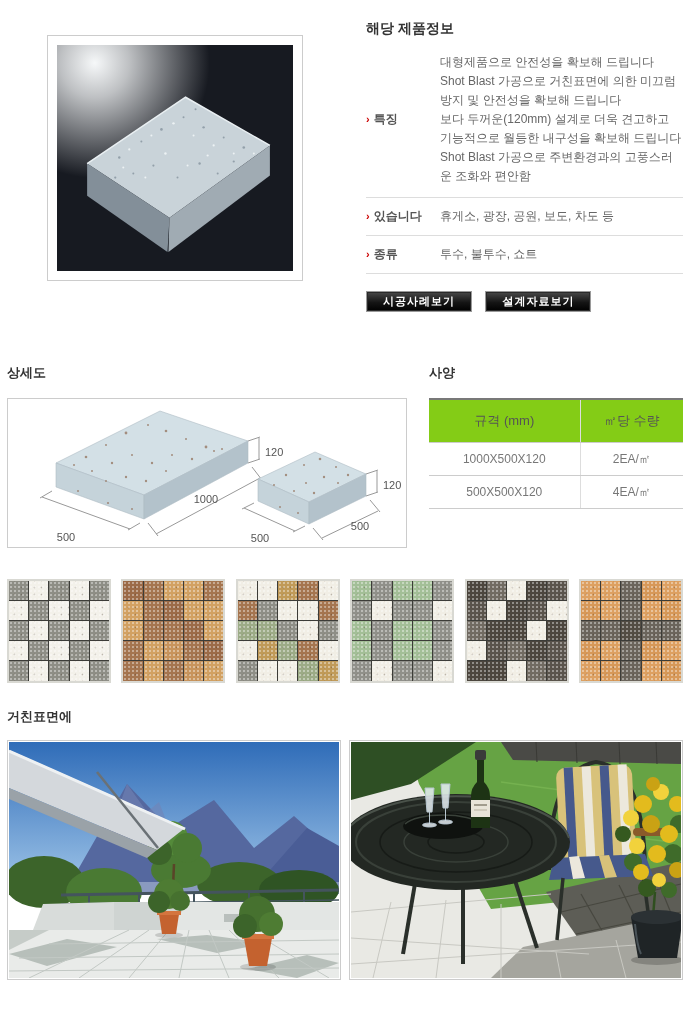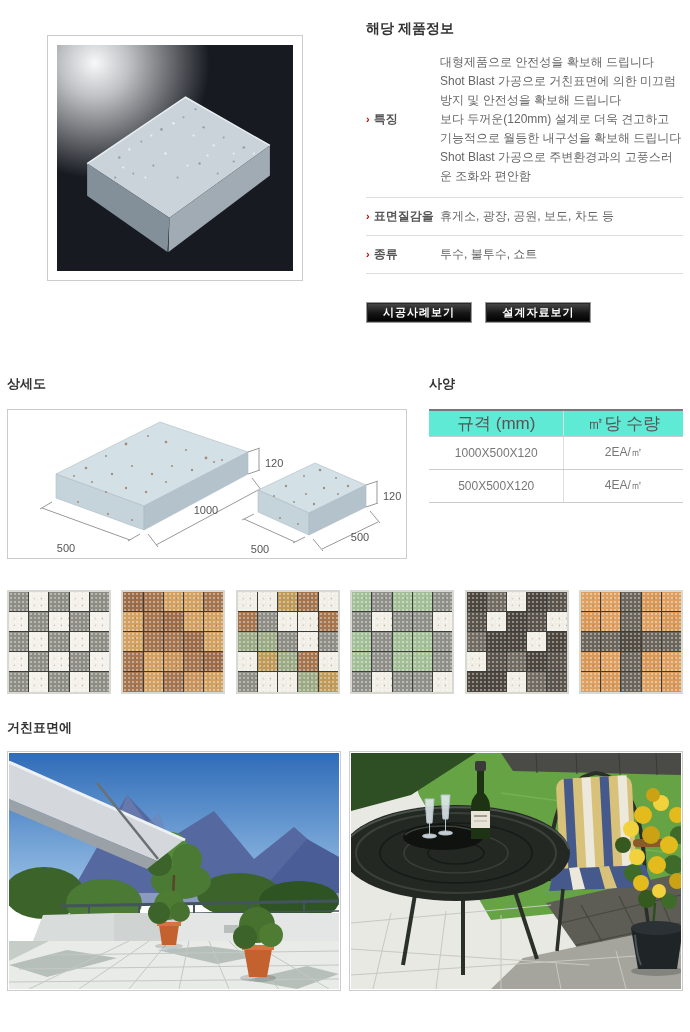--- a/index.html
+++ b/index.html
@@ -26,38 +26,38 @@
   }
   .photo-inner svg { display:block; width:100%; height:100%; }
   .info { flex:1; margin-left:23px; min-width:0; }
   .info h2 { margin:1px 0 15px; font-size:14px; color:#333; }
   .info-row { display:flex; align-items:center; padding:9px 0; border-bottom:1px solid #ddd; }
   .info-row.first { padding-top:0; padding-bottom:11px; }
   .info-label { width:74px; flex:none; font-size:12px; font-weight:bold; color:#555; align-self:center; }
   .arrow { color:#c00; font-size:11px; font-weight:bold; margin-right:4px; }
   .info-content { flex:1; font-size:12px; color:#666; line-height:1.58; }
   .info-content p { margin:0; }
-  .btn-row { margin-top:28px; }
+  .btn-row { margin-top:17px; }
   .dark-btn {
     width:106px; height:21px; margin-right:9px;
     background:linear-gradient(#4a4a4a, #151515 55%, #000);
     border:1px solid #9a9a9a; outline:1px solid #2a2a2a; outline-offset:-2px;
     color:#fff; font-size:11px; font-weight:bold; letter-spacing:1px;
     font-family:inherit; cursor:pointer; padding:0; line-height:18px;
   }
 
   
   .mid { display:flex; margin-top:52px;justify-content:flex-end; }
   h3 { margin:0; font-size:13px; color:#333; }
   .detail-col { width:400px; flex:none; }
   .detail-box { margin-top:16px; width:400px; height:150px; border:1px solid #ccc; background:#fff; }
   .detail-box svg { display:block; width:398px; height:148px; }
   .spec-col { flex:1; margin-left:22px; }
   .spec-table { width:100%; border-collapse:collapse; margin-top:16px; border-top:2px solid #787878; }
-  .spec-table th { background:#5eead4; font-weight:normal; font-size:17px; color:#555; height:23px; border-bottom:1px solid #ccc; }
+  .spec-table th { background:#84cc16; font-weight:normal; font-size:13px; color:#555; height:44px; border-bottom:1px solid #ccc; }
   .spec-table td { text-align:center; font-size:12px; color:#777; height:33px; border-bottom:1px solid #ccc; }
   .spec-table th + th, .spec-table td + td { border-left:1px solid #ddd; }
 
   
   .colors { margin-top:31px; }
   .colors-head { display:flex; align-items:baseline; }
   .note { font-size:11px; color:#777; margin-left:9px; }
   .swatches { display:flex; justify-content:space-between; margin-top:15px; }
   .swatch {
     width:104px; height:104px; border:2px solid #d9d9d3;
@@ -145,21 +145,21 @@
         <div class="info-content">
             <p>대형제품으로 안전성을 확보해 드립니다</p>
             <p>Shot Blast 가공으로 거친표면에 의한 미끄럼 방지 및 안전성을 확보해 드립니다</p>
             <p>보다 두꺼운(120mm) 설계로 더욱 견고하고 기능적으로 월등한 내구성을 확보해 드립니다</p>
             <p>Shot Blast 가공으로 주변환경과의 고풍스러운 조화와 편안함</p>
           </div>
       </div>
 
       <div class="info-row">
         <div class="info-label">
-          <span class="arrow">›</span><span>표면질감을</span>
+          <span class="arrow">›</span><span>있습니다</span>
         </div>
         <div class="info-content">휴게소, 광장, 공원, 보도, 차도 등</div>
       </div>
 
       <div class="info-row">
         <div class="info-label">
           <span class="arrow">›</span><span>종류</span>
         </div>
         <div class="info-content">투수, 불투수, 쇼트</div>
       </div>

